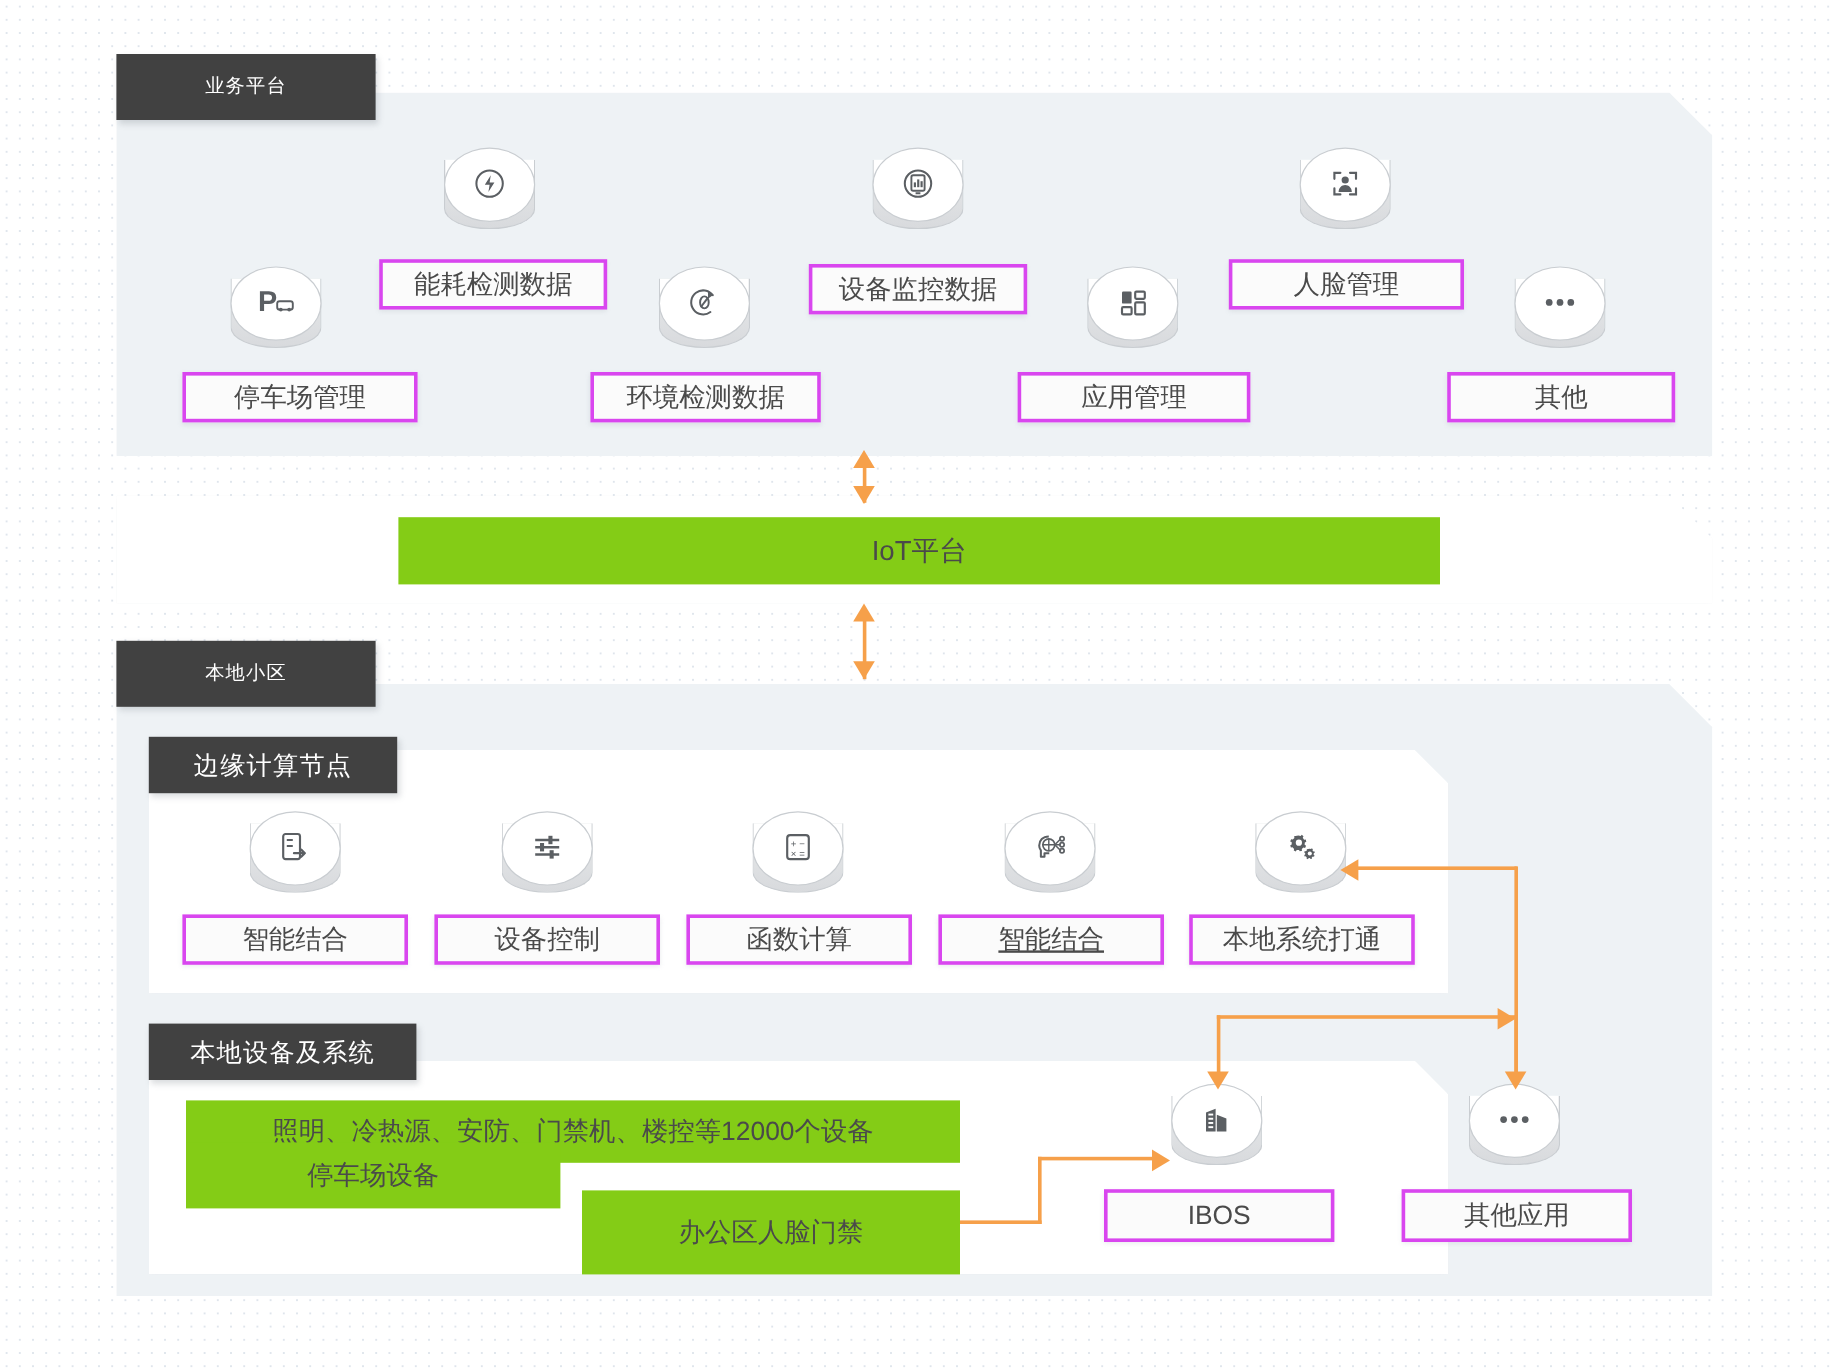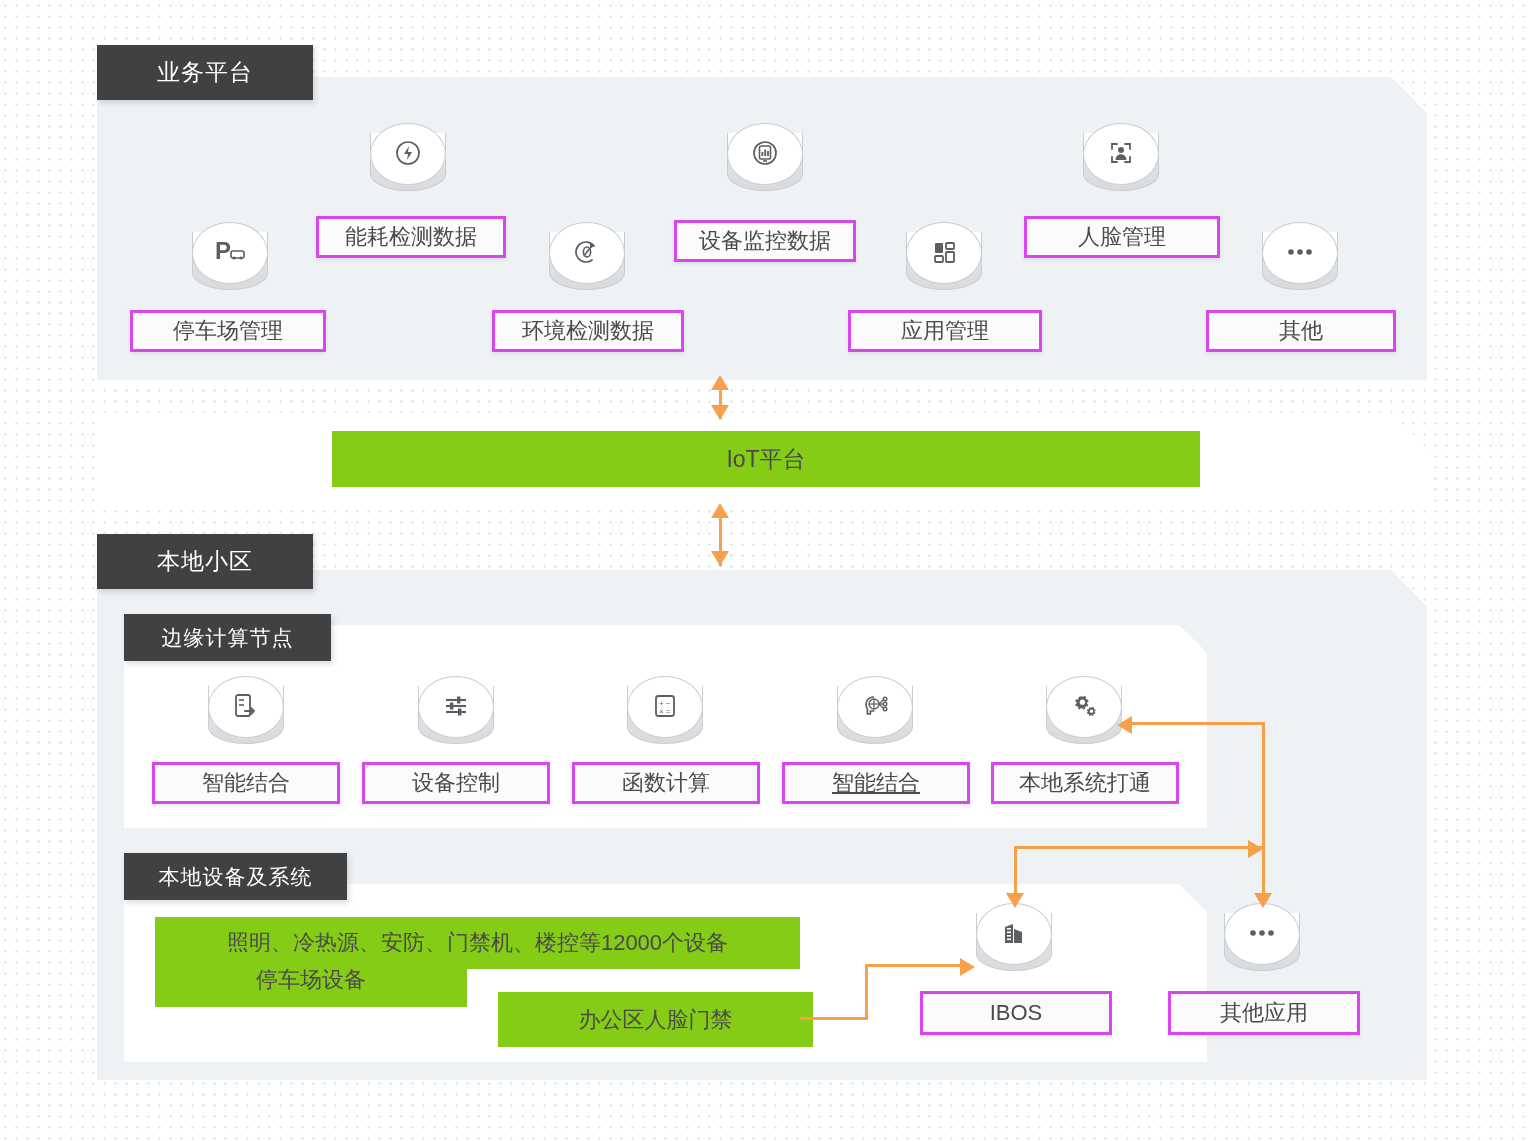--- a/index.html
+++ b/index.html
@@ -25,21 +25,21 @@
     box-shadow:0 2px 7px rgba(120,135,150,.16);
   }
   .chamfer-tr{ clip-path:polygon(0 0, calc(100% - 36px) 0, 100% 36px, 100% 100%, 0 100%); }
   .chamfer-tr-sm{ clip-path:polygon(0 0, calc(100% - 28px) 0, 100% 28px, 100% 100%, 0 100%); }
 
   
   .tag{
     position:absolute;
     background:#414141;
     color:#ffffff;
-    font-size:23px;
+    font-size:16px;
     letter-spacing:1px;
     display:flex;align-items:center;justify-content:center;
     box-shadow:2px 3px 5px rgba(90,100,110,.22);
     z-index:30;
   }
 
   
   .node{position:absolute;z-index:12;}
   .cyl{
     position:relative;
@@ -116,21 +116,21 @@
       <div class="glyph">
         <svg width="30" height="26" viewBox="0 0 30 26">
             <text x="0" y="20" font-family="Liberation Sans, sans-serif" font-size="24" font-weight="bold" fill="#5b5f63">P</text>
             <rect x="16" y="12" width="13" height="7" rx="2" fill="none" stroke="#5b5f63" stroke-width="1.6"></rect>
             <circle cx="19" cy="19" r="1.6" fill="#5b5f63"></circle>
             <circle cx="26" cy="19" r="1.6" fill="#5b5f63"></circle>
           </svg>
       </div>
     </div>
   </div>
-  <div class="chip" style="left:130px;top:310px;width:196px;height:42px;">停车场管理</div>
+  <div class="chip" style="left:152px;top:310px;width:196px;height:42px;">停车场管理</div>
 
   <div class="node" style="left:370px;top:123px;">
     <div class="cyl">
       <div class="body"></div>
       <div class="top"></div>
       <div class="glyph">
         <svg width="30" height="30" viewBox="0 0 30 30">
             <circle cx="15" cy="15" r="11" fill="none" stroke="#5b5f63" stroke-width="1.7"></circle>
             <path d="M16 8 L11 16 H15 L14 22 L19 14 H15 Z" fill="#5b5f63"></path>
           </svg>
@@ -323,21 +323,21 @@
       </div>
     </div>
   </div>
   <div class="chip" style="left:991px;top:762px;width:188px;height:42px;">本地系统打通</div>
 
   <div class="panel panel-white chamfer-tr-sm" style="left:124px;top:884px;width:1083px;height:178px;"></div>
   <div class="tag" style="left:124px;top:853px;width:223px;height:47px;font-size:21px;">本地设备及系统</div>
 
   <div class="obox" style="left:155px;top:917px;width:645px;height:52px;">照明、冷热源、安防、门禁机、楼控等12000个设备</div>
   <div class="obox" style="left:155px;top:952px;width:312px;height:55px;">停车场设备</div>
-  <div class="obox" style="left:485px;top:992px;width:315px;height:55px;margin-left:13px;">办公区人脸门禁</div>
+  <div class="obox" style="left:485px;top:992px;width:315px;height:70px;">办公区人脸门禁</div>
 
   <div class="node" style="left:976px;top:903px;">
     <div class="cyl">
       <div class="body"></div>
       <div class="top"></div>
       <div class="glyph">
         <svg width="26" height="28" viewBox="0 0 26 28">
             <path d="M4 24V8l8-3v19z" fill="#5b5f63"></path>
             <path d="M13 24V10l8 3v11z" fill="#5b5f63"></path>
             <g fill="#ffffff">

